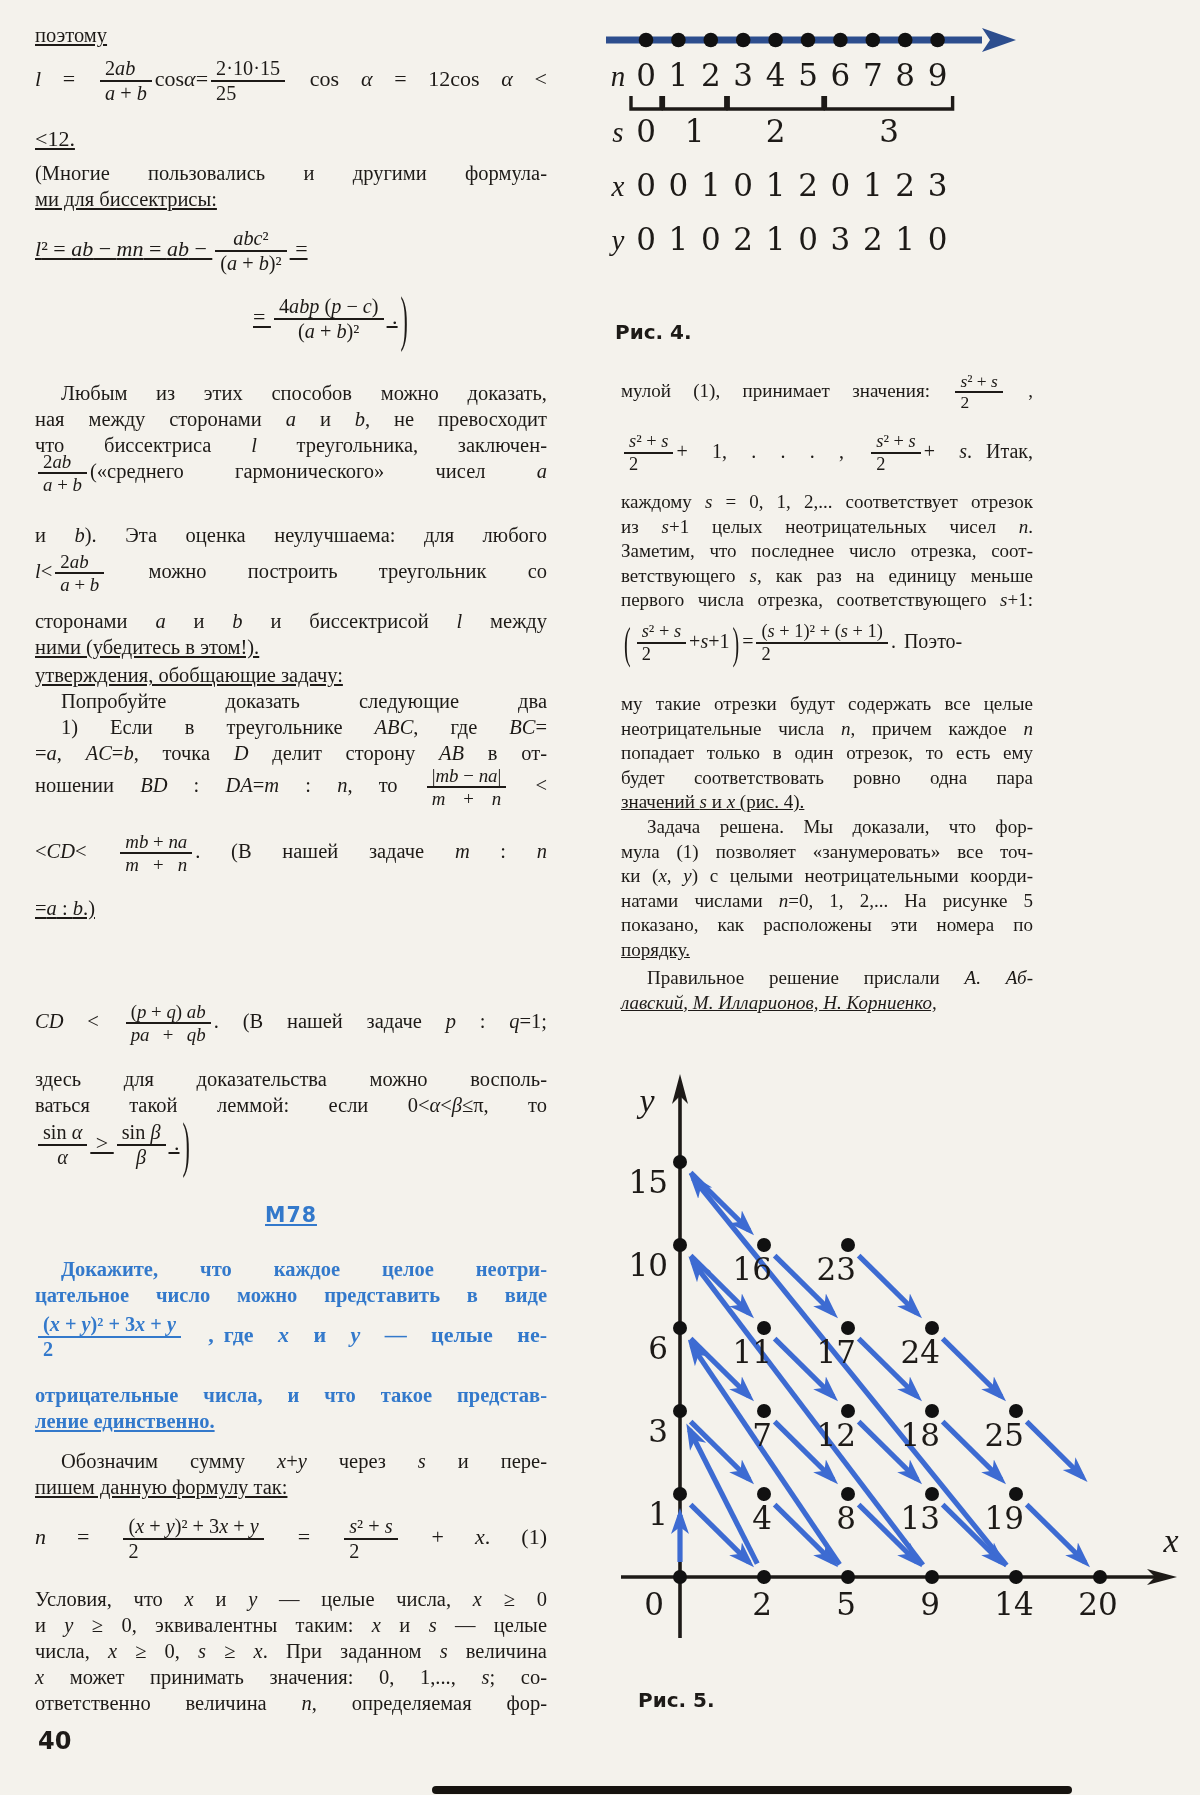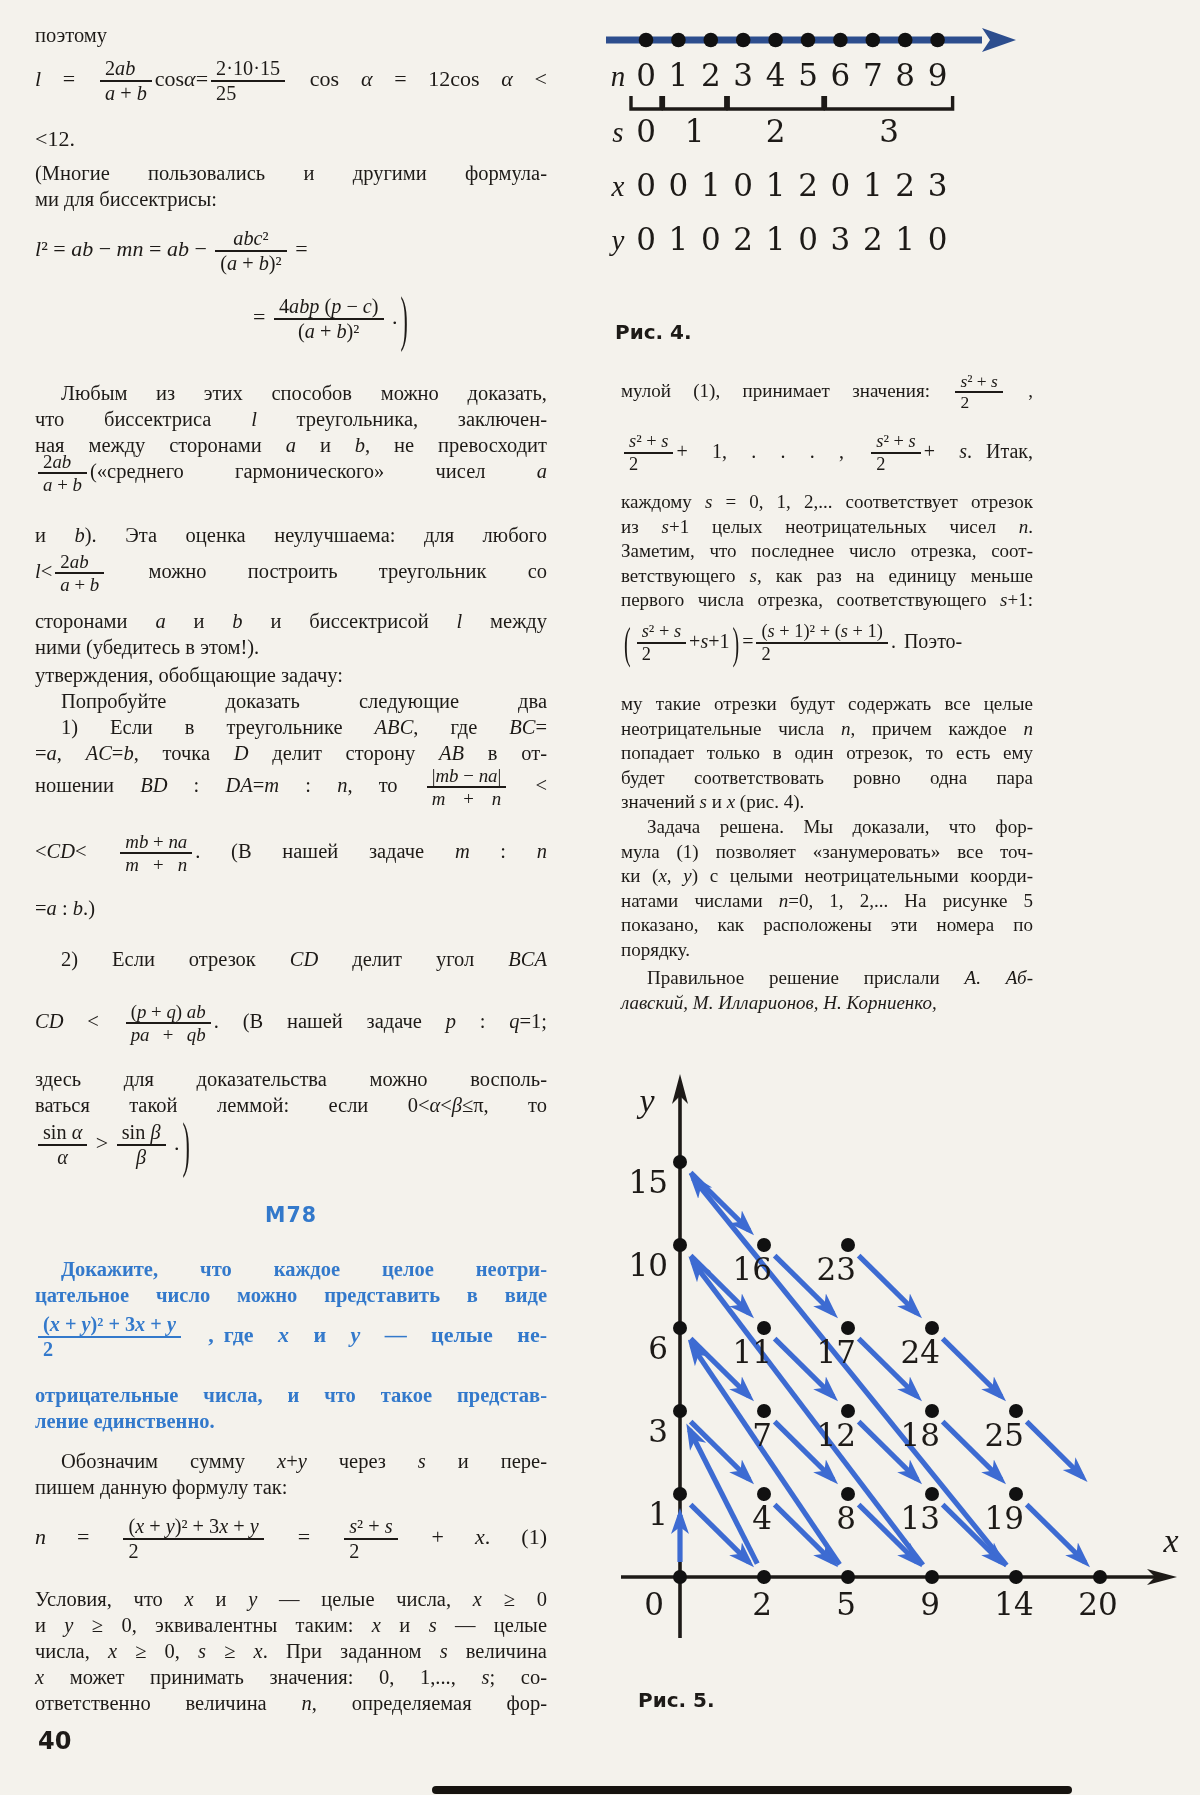--- a/index.html
+++ b/index.html
@@ -6,21 +6,21 @@
   .page{position:relative;width:1200px;height:1795px;margin:0 auto;
         background:#f4f2ec;
         font-family:"Liberation Serif","DejaVu Serif","DejaVu Sans",serif;
         color:#1d1a17;overflow:hidden;}
   .blk{position:absolute;}
   .Lb{left:35px;width:512px;}
   .Rb{left:613px;width:420px;}
   .ln{font-size:20.5px;line-height:26px;}
   .Rb .ln{font-size:19px;line-height:24.6px;margin-left:8px;}
   .j{text-align:justify;text-align-last:justify;}
-  .e{text-align:left;}
+  .e{text-align:left;text-decoration:underline;}
   .in{text-indent:26px;}
   .disp{font-size:22px;line-height:30px;}
   .Rb .disp{font-size:20px;}
   i{font-style:italic;}
   .fr{display:inline-flex;flex-direction:column;vertical-align:middle;
       text-align:center;margin:0 3px;font-size:0.92em;}
   .fr .n{padding:0 5px;line-height:1.08;}
   .fr .d{border-top:2px solid #1d1a17;padding:0 5px 0;line-height:1.12;}
   .bp{display:inline-block;transform-origin:center;vertical-align:middle;
       font-weight:400;margin:0 3px;}
@@ -68,22 +68,22 @@
         </span> =</div>
   </div>
   <div class="blk Lb" style="top:296px;padding-left:218px">
     <div class="ln disp e">= <span class="fr">
           <span class="n">4<i>abp</i> (<i>p</i> − <i>c</i>)</span>
           <span class="d">(<i>a</i> + <i>b</i>)²</span>
         </span> .<span class="bp" style="transform: scaleY(2.8);">)</span></div>
   </div>
   <div class="blk Lb" style="top:380px">
     <div class="ln j in">Любым из этих способов можно доказать,</div>
+    <div class="ln j">ная между сторонами <i>a</i> и <i>b</i>, не превосходит</div>
     <div class="ln j">что биссектриса <i>l</i> треугольника, заключен-</div>
-    <div class="ln j">ная между сторонами <i>a</i> и <i>b</i>, не превосходит</div>
   </div>
   <div class="blk Lb" style="top:452px">
     <div class="ln j"><span class="fr">
           <span class="n">2<i>ab</i></span>
           <span class="d"><i>a</i> + <i>b</i></span>
         </span>(«среднего гармонического» чисел <i>a</i></div>
   </div>
   <div class="blk Lb" style="top:522px">
     <div class="ln j">и <i>b</i>). Эта оценка неулучшаема: для любого</div>
   </div>
@@ -114,21 +114,20 @@
   <div class="blk Lb" style="top:832px">
     <div class="ln j">&lt;<i>CD</i>&lt; <span class="fr">
           <span class="n"><i>mb</i> + <i>na</i></span>
           <span class="d"><i>m</i> + <i>n</i></span>
         </span>. (В нашей задаче <i>m</i> : <i>n</i></div>
   </div>
   <div class="blk Lb" style="top:895px">
     <div class="ln e">=<i>a</i> : <i>b</i>.)</div>
   </div>
   <div class="blk Lb" style="top:946px">
-    <div class="ln j in">2) Если отрезок <i>CD</i> делит угол <i>BCA</i></div>
   </div>
   <div class="blk Lb" style="top:1002px">
     <div class="ln j"><i>CD</i> &lt; <span class="fr">
           <span class="n">(<i>p</i> + <i>q</i>) <i>ab</i></span>
           <span class="d"><i>pa</i> + <i>qb</i></span>
         </span>. (В нашей задаче <i>p</i> : <i>q</i>=1;</div>
   </div>
   <div class="blk Lb" style="top:1066px">
     <div class="ln j">здесь для доказательства можно восполь-</div>
     <div class="ln j">ваться такой леммой: если 0&lt;<i>α</i>&lt;<i>β</i>≤π, то</div>

